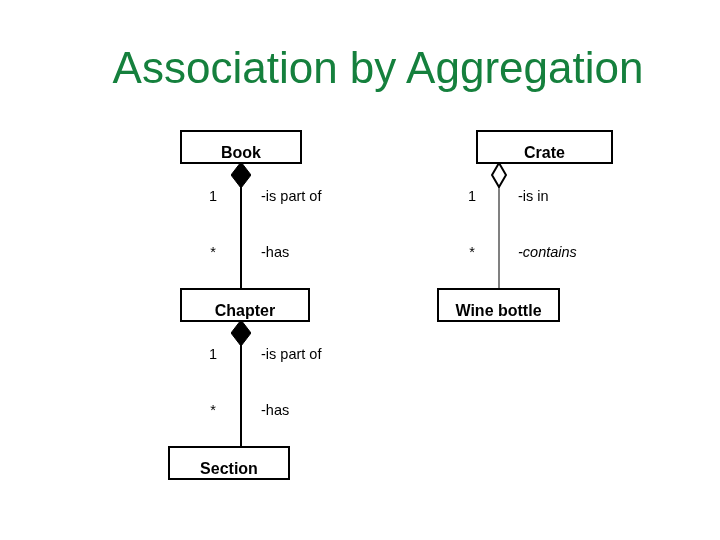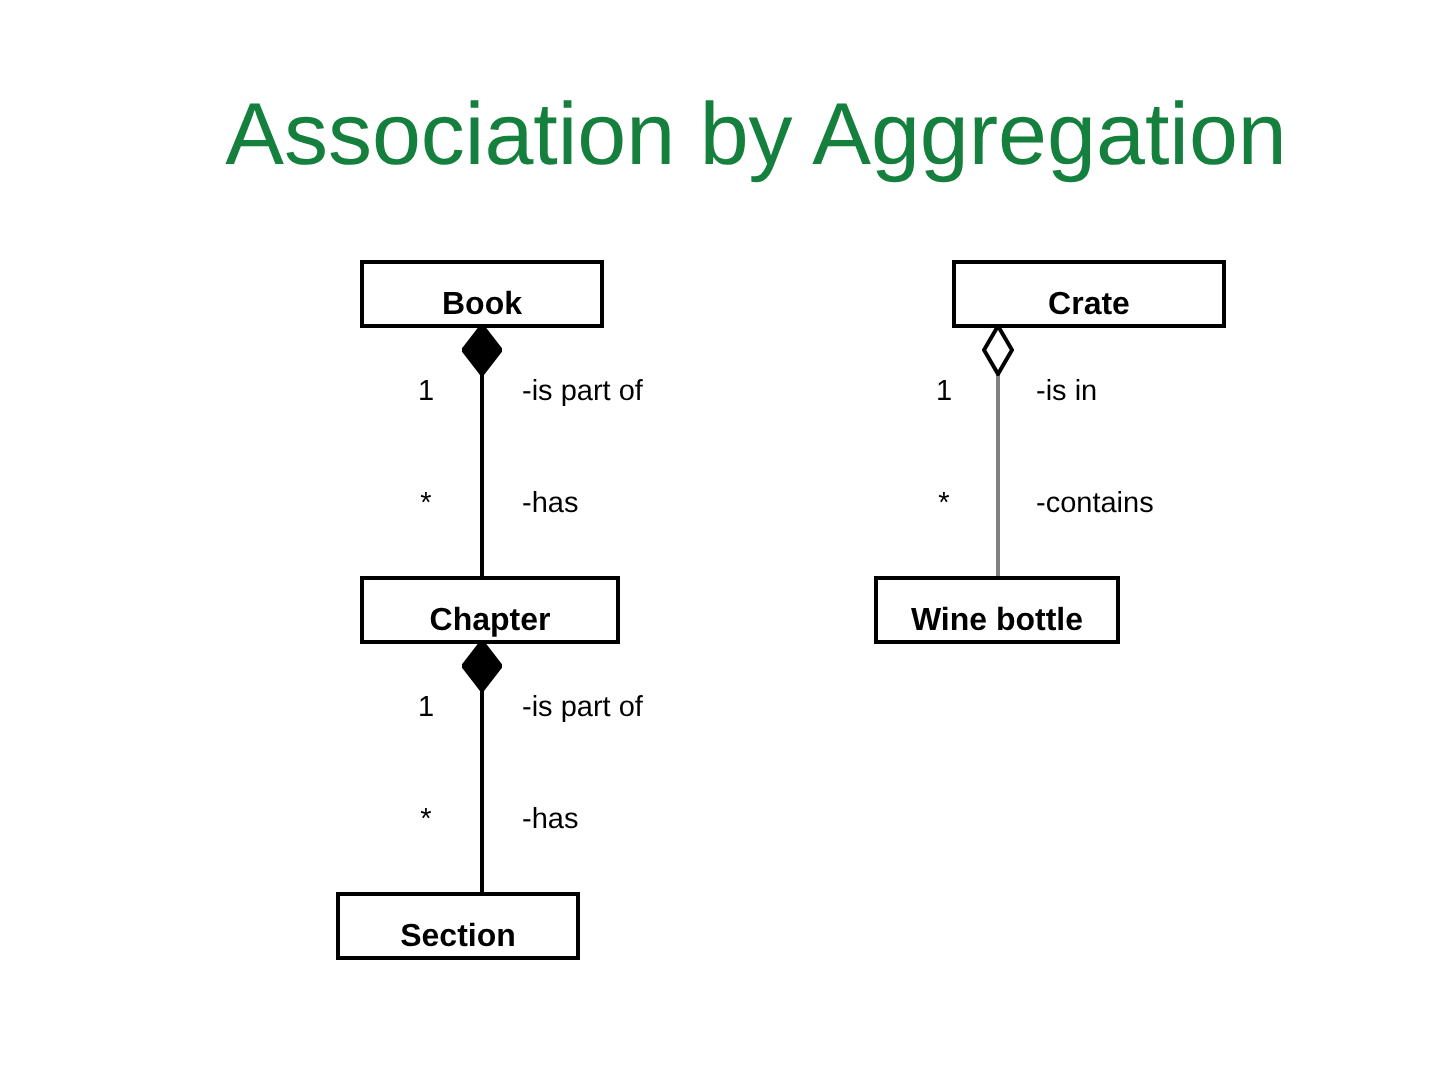--- a/index.html
+++ b/index.html
@@ -140,19 +140,19 @@
   <div class="diamond" style="left:491px; top:162px;">
     <svg width="16" height="26" viewBox="0 0 16 26">
       <polygon points="8,1 15,13 8,25 1,13" fill="#ffffff" stroke="#000000" stroke-width="2"></polygon>
     </svg>
   </div>
 
   <div class="edge-label mult" style="left:459px; top:188px; width:26px;">1</div>
   <div class="edge-label" style="left:518px; top:188px;">-is in</div>
 
   <div class="edge-label mult" style="left:459px; top:244px; width:26px;">*</div>
-  <div class="edge-label" style="left:518px; top:244px;">-contains</div>
+  <div class="edge-label" style="left:518px; top:244px;font-style:italic;">-contains</div>
 
   <div class="uml-box" style="left:437px; top:288px; width:123px; height:34px;">
     <span>Wine bottle</span>
   </div>
 
 </div>
 
 </body></html>

